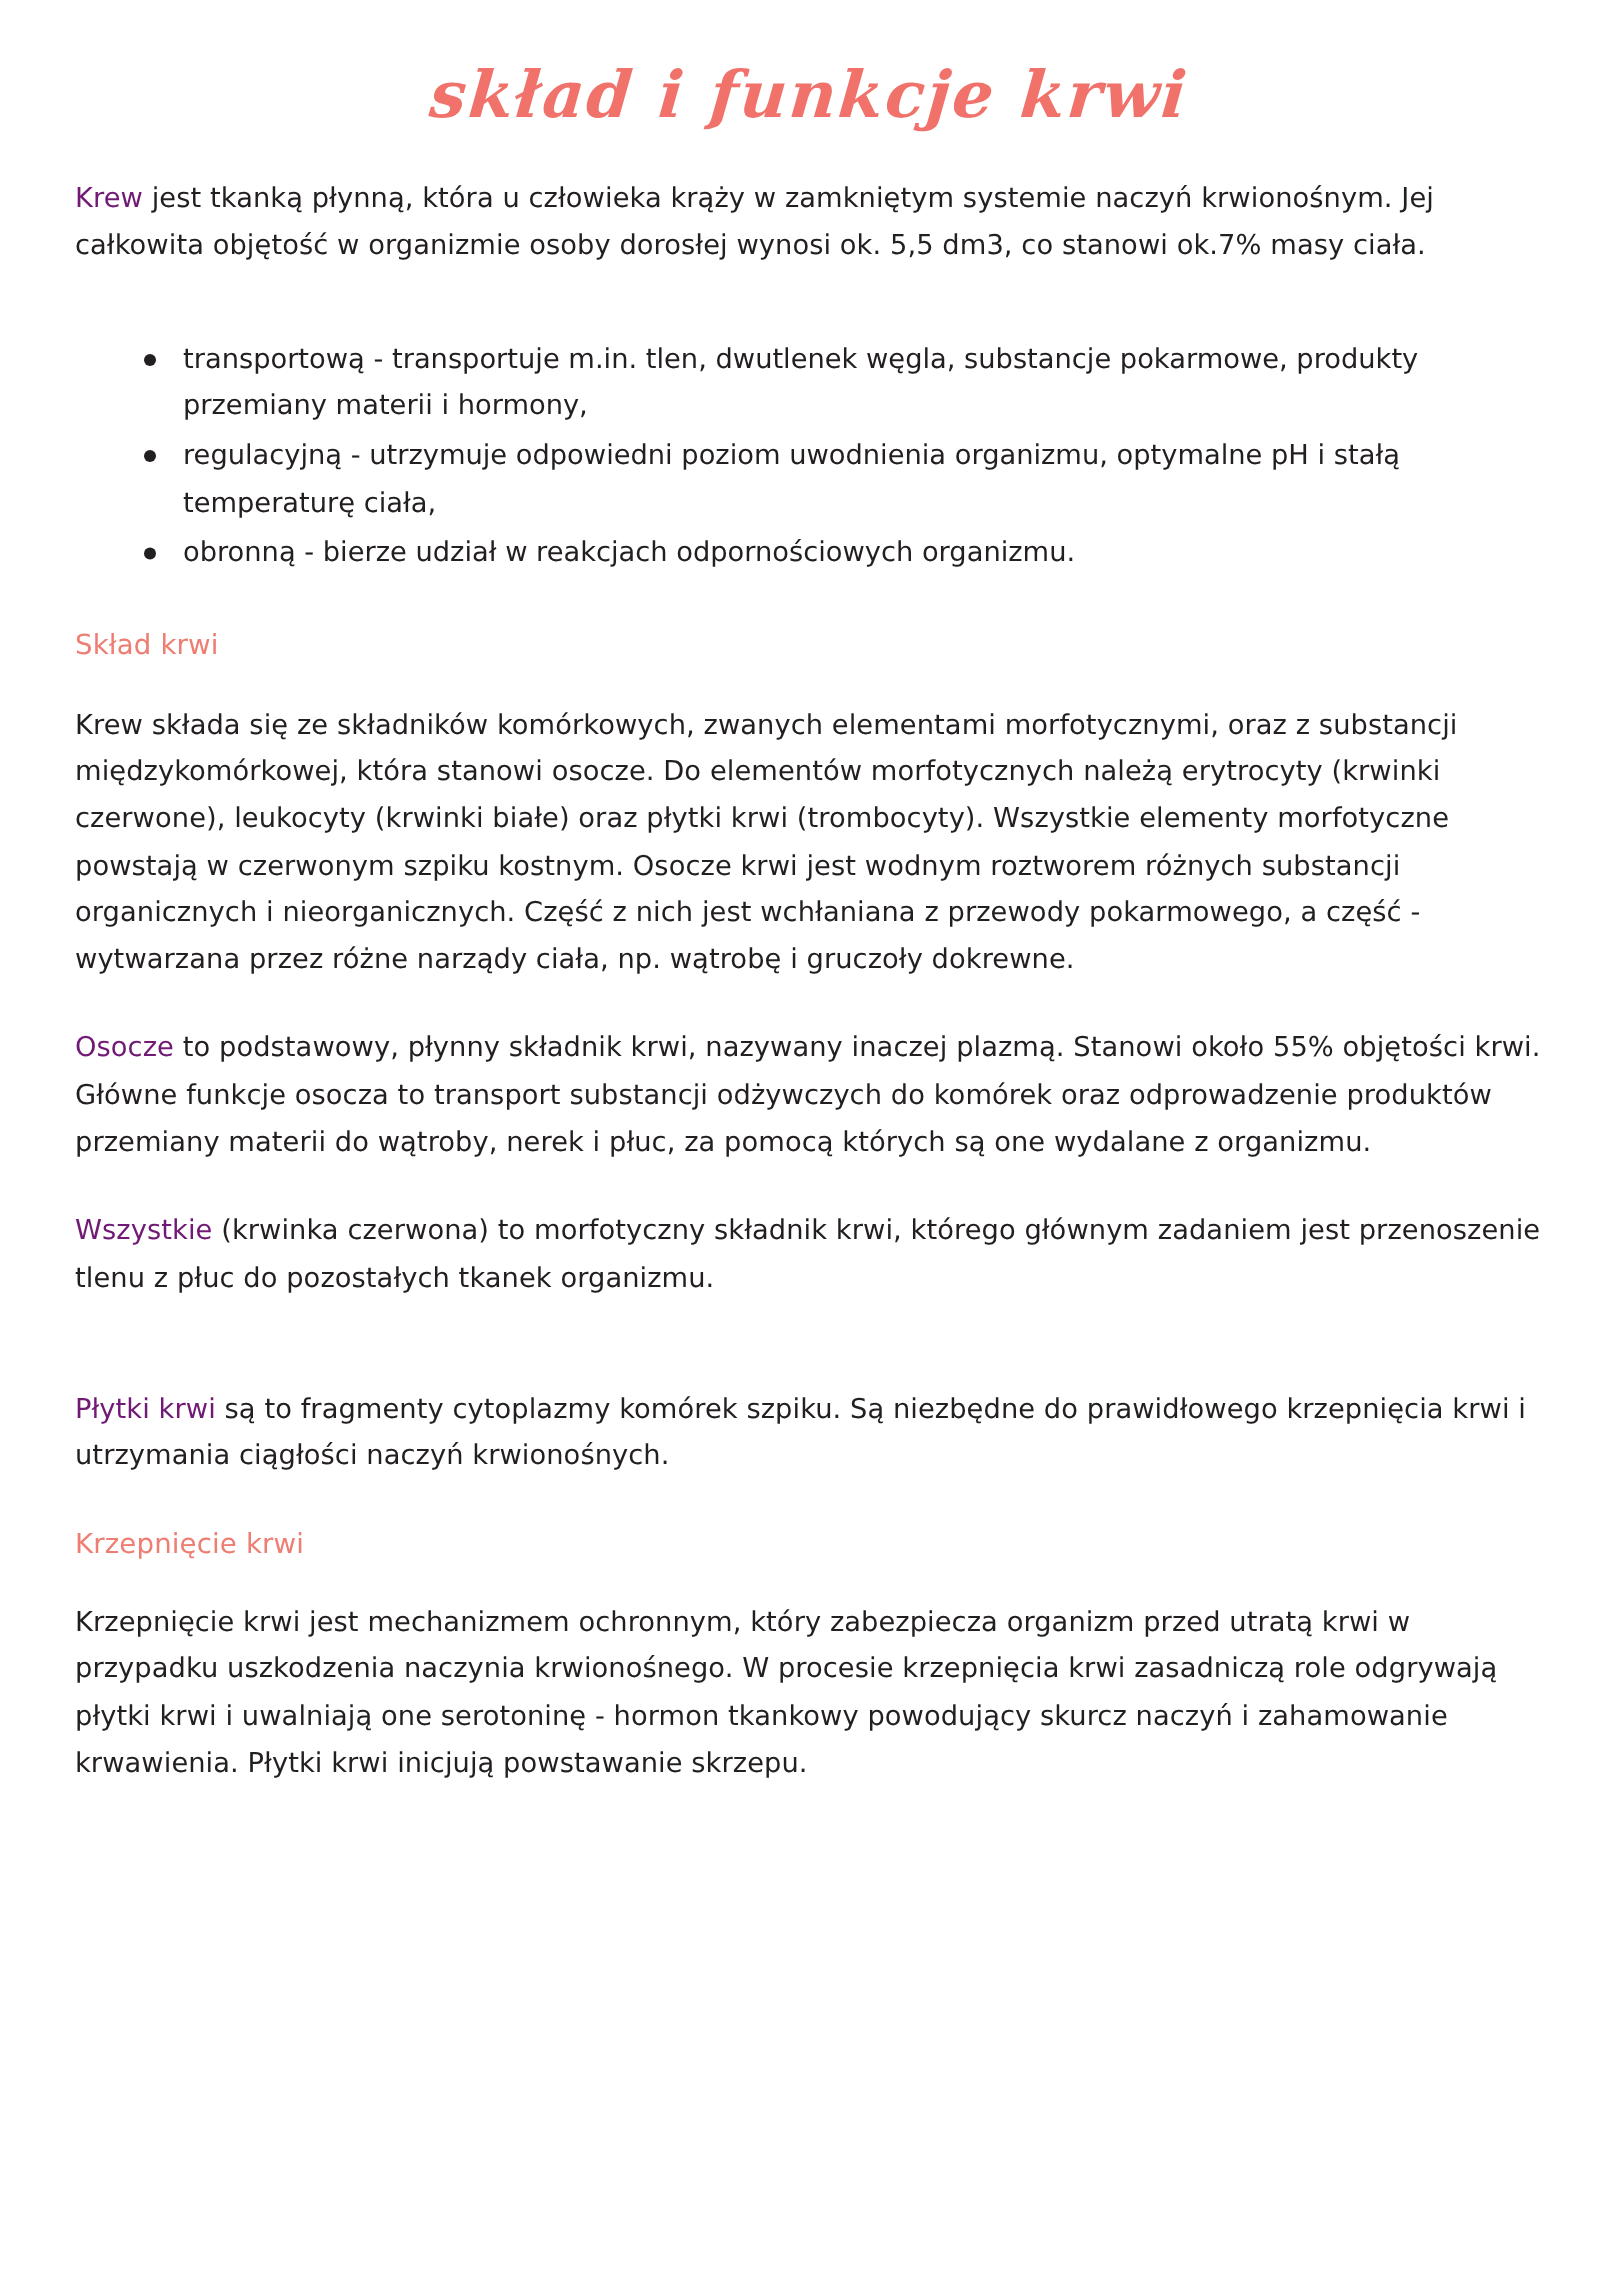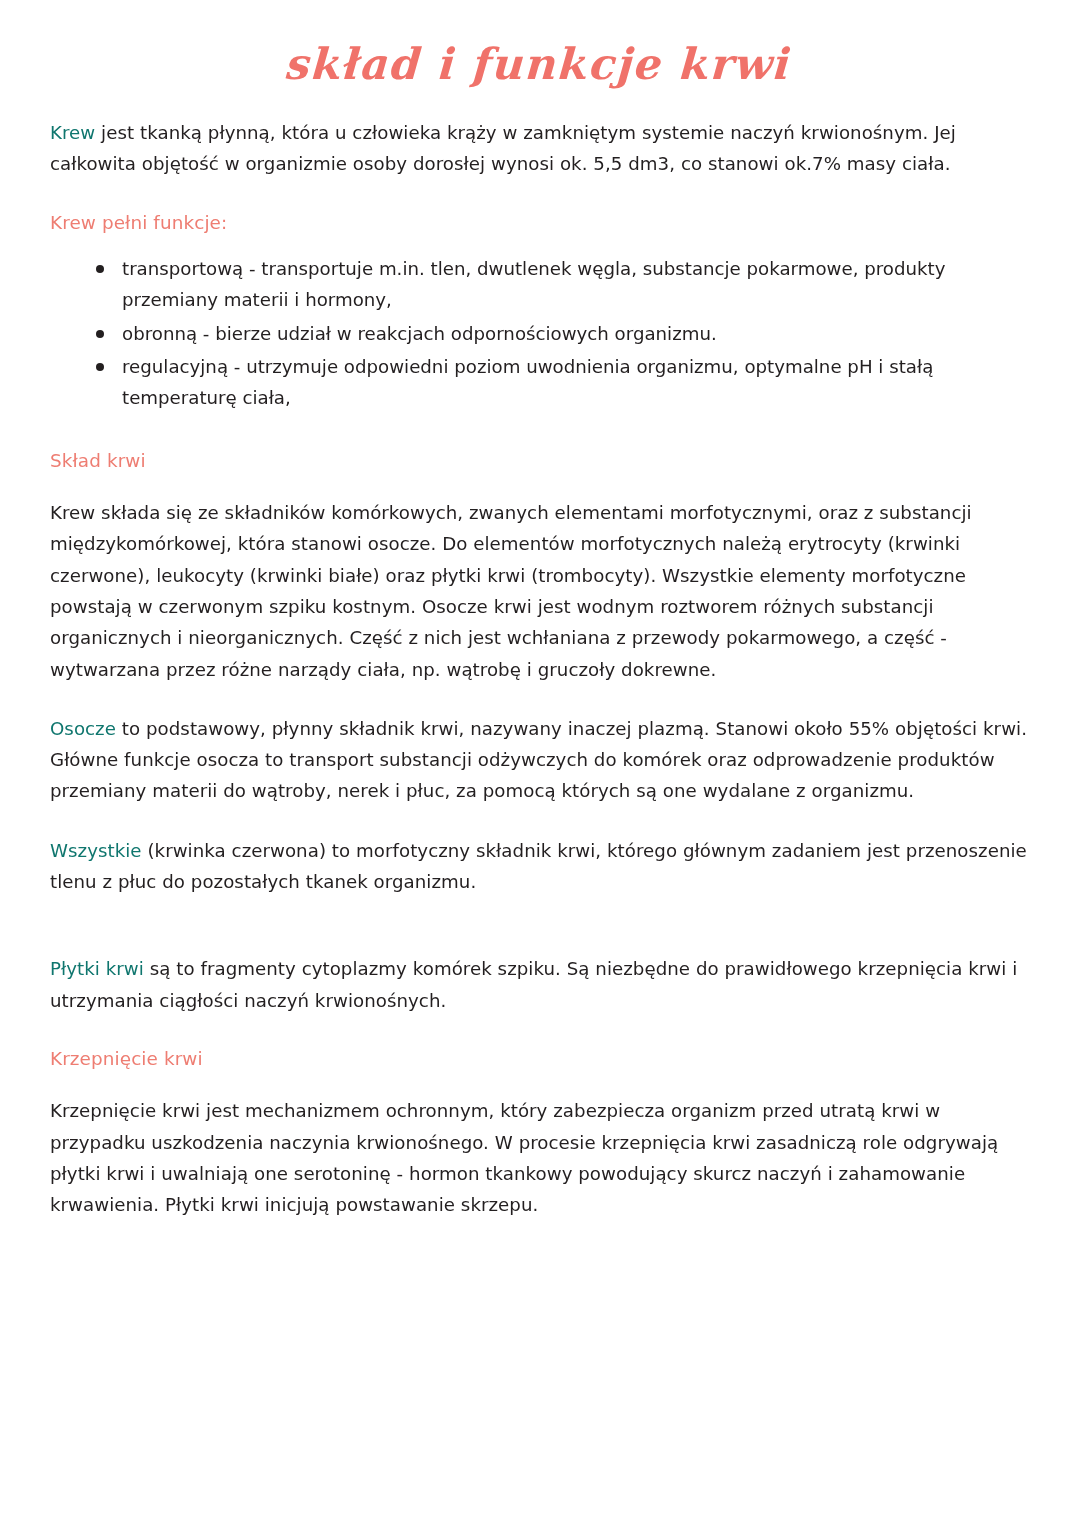--- a/index.html
+++ b/index.html
@@ -50,21 +50,21 @@
     letter-spacing: 0.05px;
     text-align: left;
   }
 
   .gap-sm { height: 22px; }
   .gap-md { height: 28px; }
   .gap-lg { height: 30px; }
 
   
   .accent {
-    color: #0f766e;
+    color: #701a75;
   }
 
   
   .subhead {
     margin: 0;
     font-size: 18.4px;
     line-height: 1.6;
     color: #ee7d72;
     font-weight: 400;
     letter-spacing: 0.1px;
@@ -101,26 +101,25 @@
 <body>
 
 <div class="page">
 
   <h1 class="doc-title">skład i funkcje krwi</h1>
 
   <p class="para"><span class="accent">Krew</span><span> jest tkanką płynną, która u człowieka krąży w zamkniętym systemie naczyń krwionośnym. Jej całkowita objętość w organizmie osoby dorosłej wynosi ok. 5,5 dm3, co stanowi ok.7% masy ciała.</span></p>
 
   <div class="gap-md"></div>
 
-  <p class="subhead">Krew pełni funkcje:</p>
 
   <ul class="bullets">
     <li>transportową - transportuje m.in. tlen, dwutlenek węgla, substancje pokarmowe, produkty przemiany materii i hormony,</li>
+    <li>regulacyjną - utrzymuje odpowiedni poziom uwodnienia organizmu, optymalne pH i stałą temperaturę ciała,</li>
     <li>obronną - bierze udział w reakcjach odpornościowych organizmu.</li>
-    <li>regulacyjną - utrzymuje odpowiedni poziom uwodnienia organizmu, optymalne pH i stałą temperaturę ciała,</li>
   </ul>
 
   <div class="gap-lg"></div>
 
   <p class="subhead">Skład krwi</p>
 
   <div class="gap-sm"></div>
 
   <p class="para"><span>Krew składa się ze składników komórkowych, zwanych </span><span class="u">elementami morfotycznymi</span><span>, oraz z substancji międzykomórkowej, która stanowi </span><span class="u">osocze</span><span>. Do elementów morfotycznych należą </span><span class="u">erytrocyty</span><span> (krwinki czerwone), </span><span class="u">leukocyty</span><span> (krwinki białe) oraz </span><span class="u">płytki krwi</span><span> (trombocyty). Wszystkie elementy morfotyczne powstają w czerwonym szpiku kostnym. Osocze krwi jest wodnym roztworem różnych substancji organicznych i nieorganicznych. Część z nich jest wchłaniana z przewody pokarmowego, a część - wytwarzana przez różne narządy ciała, np. wątrobę i gruczoły dokrewne.</span></p>
 

